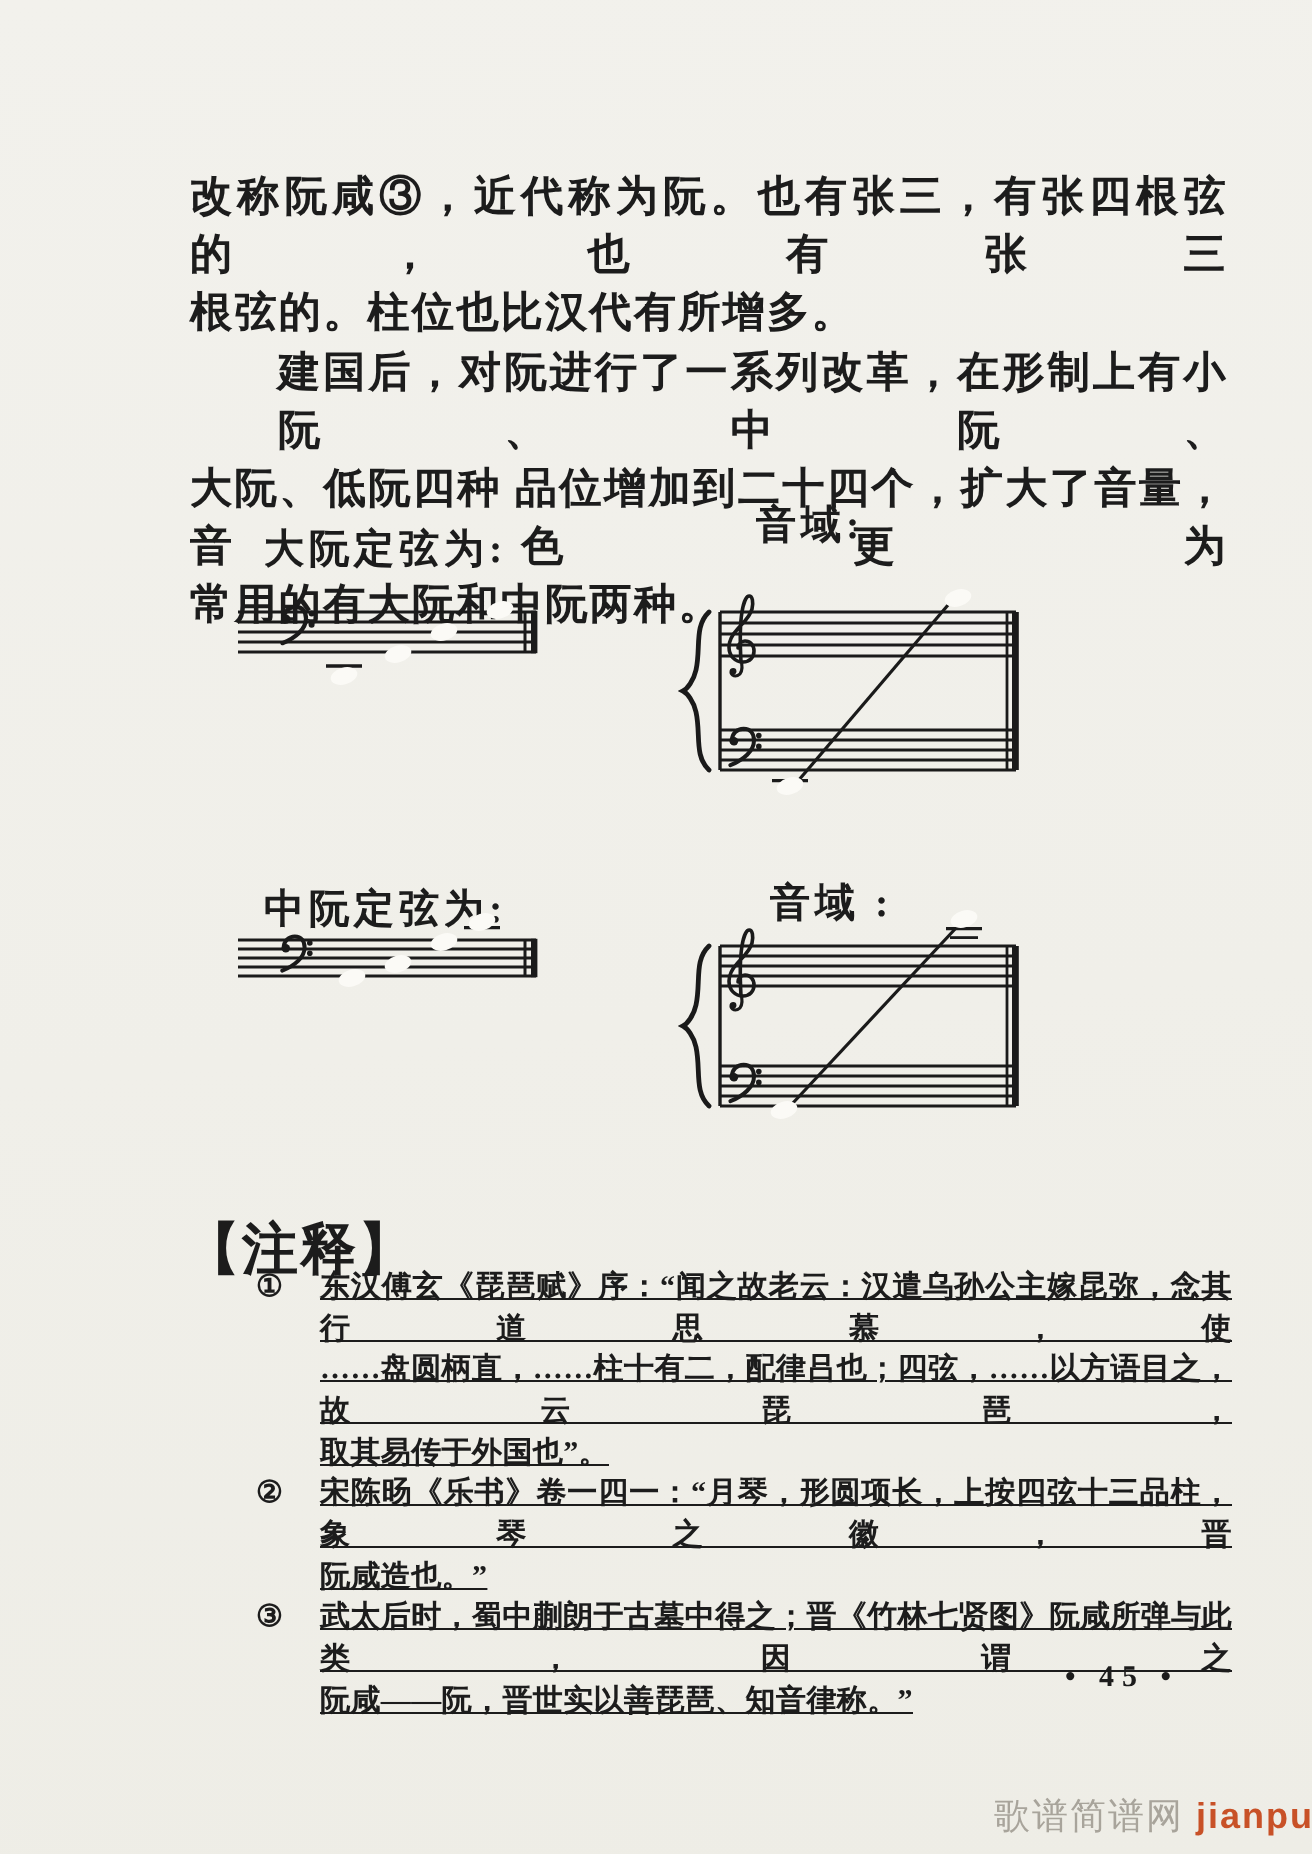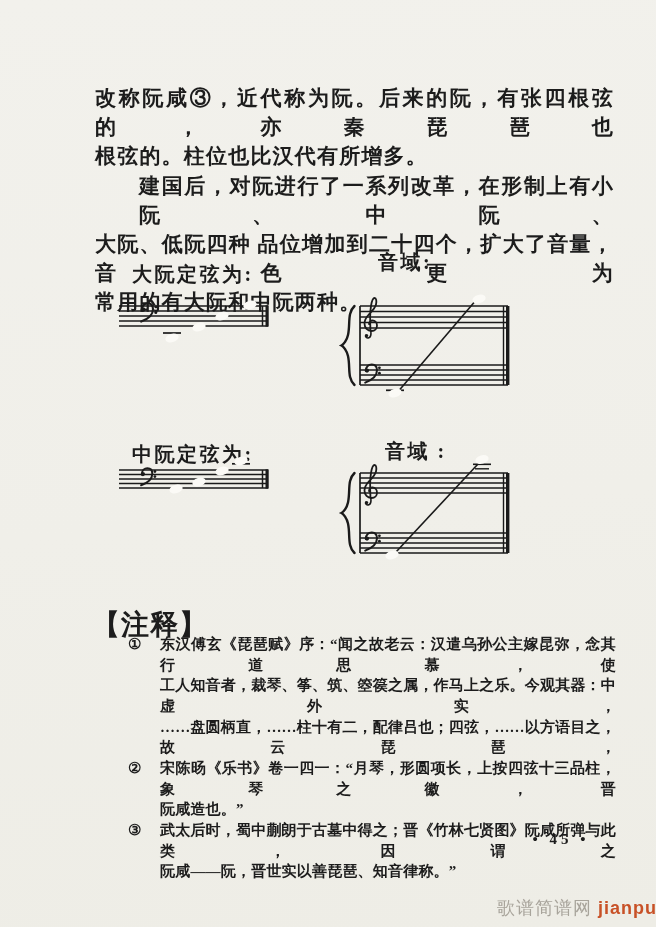--- a/index.html
+++ b/index.html
@@ -33,21 +33,21 @@
     font-size:28px;font-weight:700;letter-spacing:1px;
   }
   .notes{
     position:absolute;left:128px;top:634px;width:488px;
     font-size:15px;line-height:20.65px;letter-spacing:0.2px;
     font-weight:600;
   }
   .note{display:flex;align-items:flex-start;}
   .note-num{width:32px;flex:none;}
   .note-body{flex:1;min-width:0;}
-  .note-line{display:block;}
+  .note-line{display:block;text-decoration:underline;}
   .note-line.fill{text-align:justify;text-align-last:justify;}
   
   .page-number{
     position:absolute;left:525px;top:831px;width:72px;
     font-size:15px;letter-spacing:4px;text-align:center;
     font-weight:600;white-space:nowrap;
   }
   .watermark{
     position:absolute;left:497px;top:896px;
     font-size:18px;white-space:nowrap;letter-spacing:1px;
@@ -55,21 +55,21 @@
   }
   .wm-site{color:#a8a49b;}
   .wm-domain{color:#c85127;font-weight:600;}
 </style>
 </head>
 <body>
 
 <div class="page">
 
   <div class="bodytext">
-    <span class="bline fill">改称阮咸③，近代称为阮。后来的阮，有张四根弦的，亦秦琵琶也</span>
+    <span class="bline fill">改称阮咸③，近代称为阮。也有张三，有张四根弦的，也有张三</span>
     <span class="bline">根弦的。柱位也比汉代有所增多。</span>
     <span class="bline fill indent">建国后，对阮进行了一系列改革，在形制上有小阮、中阮、</span>
     <span class="bline fill">大阮、低阮四种 品位增加到二十四个，扩大了音量，音色更为</span>
     <span class="bline">常用的有大阮和中阮两种。</span>
   </div>
 
   <div class="cap" style="left:132px;top:261px;">大阮定弦为:</div>
   <div class="cap" style="left:378px;top:249px;">音域:</div>
 
   <svg class="staff-svg" style="left:116px;top:296px;" width="158" height="56" viewBox="0 0 158 56">
@@ -222,22 +222,22 @@
     </g>
   </svg>
 
   <div class="notes-header">【注释】</div>
 
   <div class="notes">
     <div class="note">
       <span class="note-num">①</span>
       <span class="note-body">
         <span class="note-line fill">东汉傅玄《琵琶赋》序：“闻之故老云：汉遣乌孙公主嫁昆弥，念其行道思慕，使</span>
-        <span class="note-line fill">工人知音者，裁琴、筝、筑、箜篌之属，作马上之乐。今观其器：中虚外实，</span>
         <span class="note-line fill">……盘圆柄直，……柱十有二，配律吕也；四弦，……以方语目之，故云琵琶，</span>
+        <span class="note-line">取其易传于外国也”。</span>
       </span>
     </div>
     <div class="note">
       <span class="note-num">②</span>
       <span class="note-body">
         <span class="note-line fill">宋陈旸《乐书》卷一四一：“月琴，形圆项长，上按四弦十三品柱，象琴之徽，晋</span>
         <span class="note-line">阮咸造也。”</span>
       </span>
     </div>
     <div class="note">

